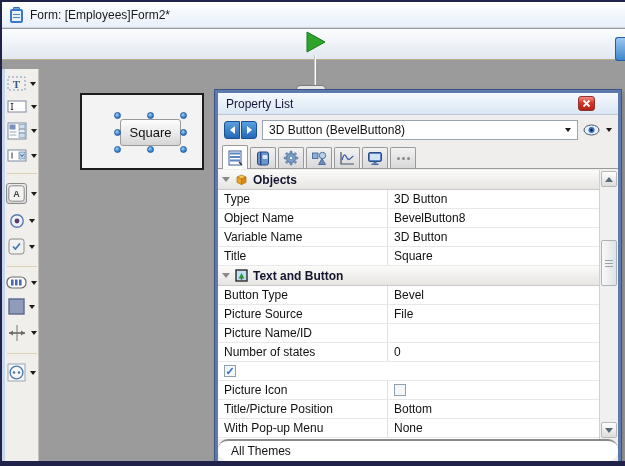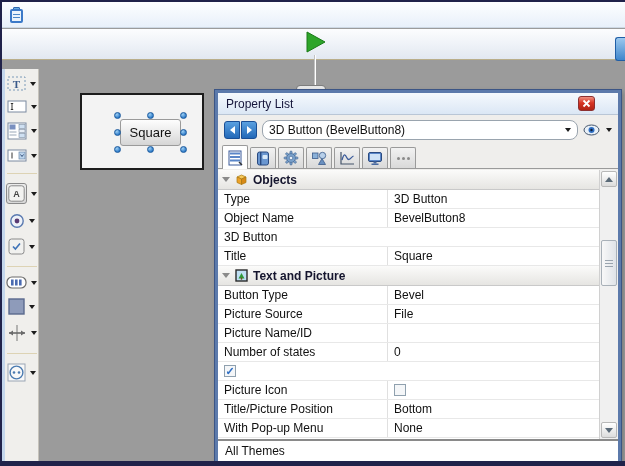--- a/index.html
+++ b/index.html
@@ -96,21 +96,21 @@
   .pl-title { font-size:12px; color:#15153a; flex:1; }
   .pl-close { width:17px; height:15px; border:1px solid #8c3030; border-radius:3px;
     background:linear-gradient(#f09080,#d83525 45%,#b02315); display:flex; align-items:center; justify-content:center; }
 
   .pl-header { height:30px; display:flex; align-items:center; padding:0 6px; gap:5px; background:#efeeec; }
   .chev-btns { display:flex; gap:1px; }
   .chev { width:16px; height:18px; background:linear-gradient(#5aa0e0,#2268b8); border:1px solid #1a4f96; display:flex; align-items:center; justify-content:center; }
   .chev:first-child { border-radius:3px 0 0 3px; } .chev:last-child { border-radius:0 3px 3px 0; }
   .chev .tri-l { width:0;height:0;border-top:4px solid transparent;border-bottom:4px solid transparent;border-right:5px solid #fff; }
   .chev .tri-r { width:0;height:0;border-top:4px solid transparent;border-bottom:4px solid transparent;border-left:5px solid #fff; }
-  .obj-select { flex:1; height:20px; border:1px solid #9aa4ae; border-radius:8px; background:#fff;
+  .obj-select { flex:1; height:20px; border:1px solid #9aa4ae; border-radius:0; background:#fff;
     display:flex; align-items:center; padding:0 6px; font-size:12px; color:#111; }
   .obj-select .dd { margin-left:auto; }
   .eye-wrap { display:flex; align-items:center; gap:2px; }
 
   .pl-tabs { height:24px; display:flex; align-items:flex-end; padding-left:4px; border-bottom:1px solid #9a9a9a; background:#efeeec; }
   .ptab { width:26px; height:21px; border:1px solid #9a9a9a; border-bottom:none; border-radius:2px 2px 0 0;
     background:linear-gradient(#f2f2f2,#d9d9d9); margin-right:2px; display:flex; align-items:center; justify-content:center; }
   .ptab.active { height:24px; background:#fff; position:relative; top:1px; }
   .dots3 { display:flex; gap:2px; }
   .dots3 i { width:3px; height:3px; border-radius:50%; background:#8a8a8a; }
@@ -132,36 +132,37 @@
   .sc-btn { position:absolute; left:1px; width:16px; height:16px; border:1px solid #b8b8b8; border-radius:2px;
     background:linear-gradient(#ffffff,#dcdcdc); display:flex; align-items:center; justify-content:center; }
   .sc-up { top:1px; } .sc-down { bottom:1px; }
   .tri-up { width:0;height:0;border-left:4px solid transparent;border-right:4px solid transparent;border-bottom:5px solid #5a6a78; }
   .tri-dn { width:0;height:0;border-left:4px solid transparent;border-right:4px solid transparent;border-top:5px solid #5a6a78; }
   .sc-thumb { position:absolute; left:1px; top:70px; width:16px; height:46px; border:1px solid #a8b0b8; border-radius:2px;
     background:linear-gradient(90deg,#f8f8f8,#dfe3e8); display:flex; flex-direction:column; gap:2px; align-items:center; justify-content:center; }
   .sc-thumb i { width:8px; height:1px; background:#9aa4ae; }
 
   .pl-footer { position:absolute; left:0; bottom:0; width:100%; height:22px; background:#fff;
-    border-top:2px solid #8a8a8a; display:flex; align-items:center; padding-left:7px; font-size:12px; color:#111; }
+    border-top:2px solid #8a8a8a; display:flex; align-items:center; padding-left:13px; font-size:12px; color:#111;border-radius:10px; }
 
   svg { display:block; }
 </style>
 </head>
 <body>
 
 <div class="frame">
 
   <div class="titlebar">
     <span class="clipboard-icon">
       <span class="clip"></span>
         <span class="board"></span>
         <span class="l1"></span>
         <span class="l2"></span>
     </span>
+    <span class="title">Form: [Employees]Form2*</span>
   </div>
 
   <div class="toolbar">
     <span class="tb-btn">
       <svg width="26" height="26" viewBox="0 0 26 26">
         <polygon points="5,3 23,13 5,23" fill="#2ea52a" stroke="#1a7a18" stroke-width="1"></polygon>
       </svg>
     </span>
     <span class="tb-sep"></span>
     <span class="tb-btn tool-selected" style="margin-right:8px;">
@@ -486,34 +487,35 @@
         </div>
         <div class="prow">
           <div class="pname">Type</div>
           <div class="pval">3D Button</div>
         </div>
         <div class="prow">
           <div class="pname">Object Name</div>
           <div class="pval">BevelButton8</div>
         </div>
         <div class="prow">
+          <div class="pname">Variable Name</div>
           <div class="pval">3D Button</div>
         </div>
         <div class="prow">
           <div class="pname">Title</div>
           <div class="pval">Square</div>
         </div>
         <div class="psection">
           <span class="tri"></span>
           <svg width="13" height="13" viewBox="0 0 13 13">
             <rect x="1" y="1" width="11" height="11" fill="#bfe0f4" stroke="#2a2a2a" stroke-width="1.4"></rect>
             <polygon points="3.5,9.5 6.5,4 9.5,9.5" fill="#2f9a3a"></polygon>
             <rect x="5.8" y="8.5" width="1.4" height="2.2" fill="#7a4a20"></rect>
           </svg>
-          <span class="lbl">Text and Picture</span>
+          <span class="lbl">Text and Button</span>
         </div>
         <div class="prow">
           <div class="pname">Button Type</div>
           <div class="pval">Bevel</div>
         </div>
         <div class="prow">
           <div class="pname">Picture Source</div>
           <div class="pval">File</div>
         </div>
         <div class="prow">

